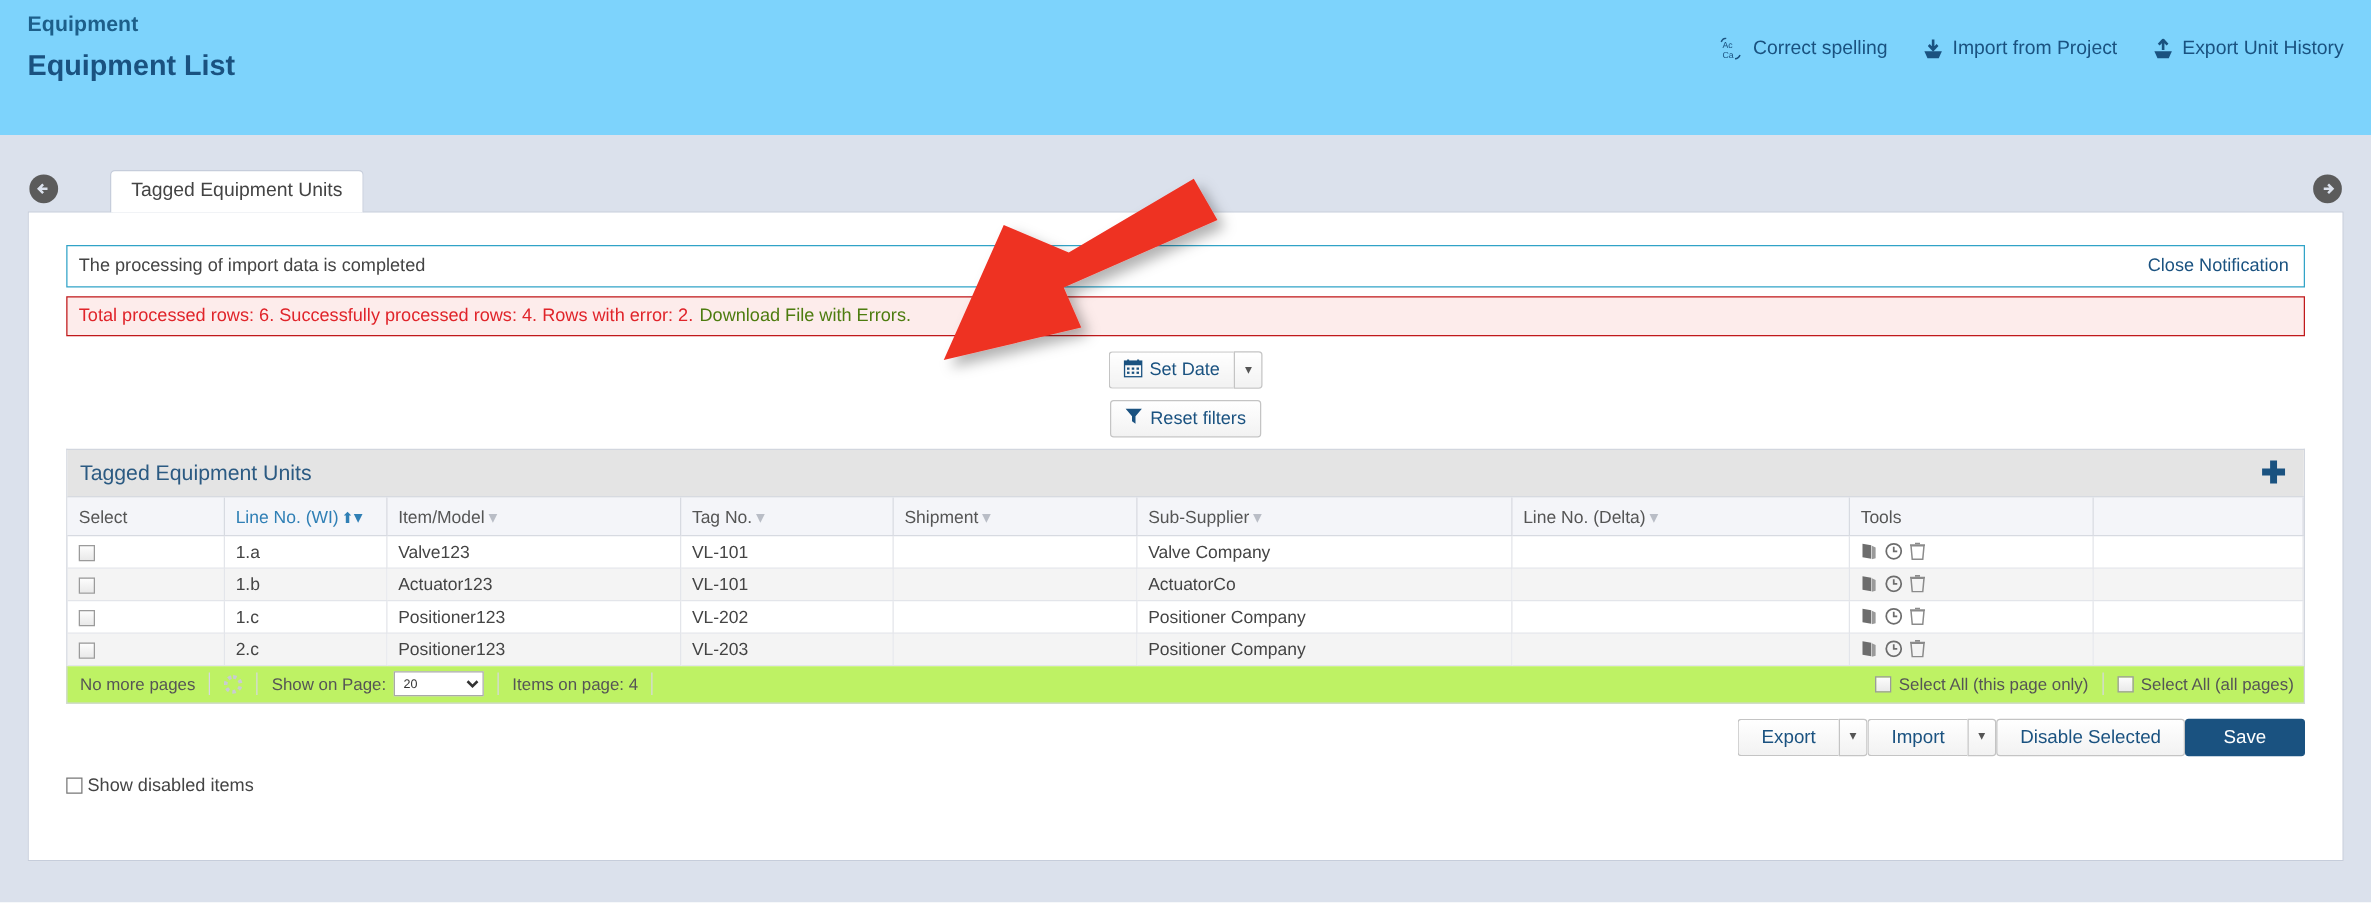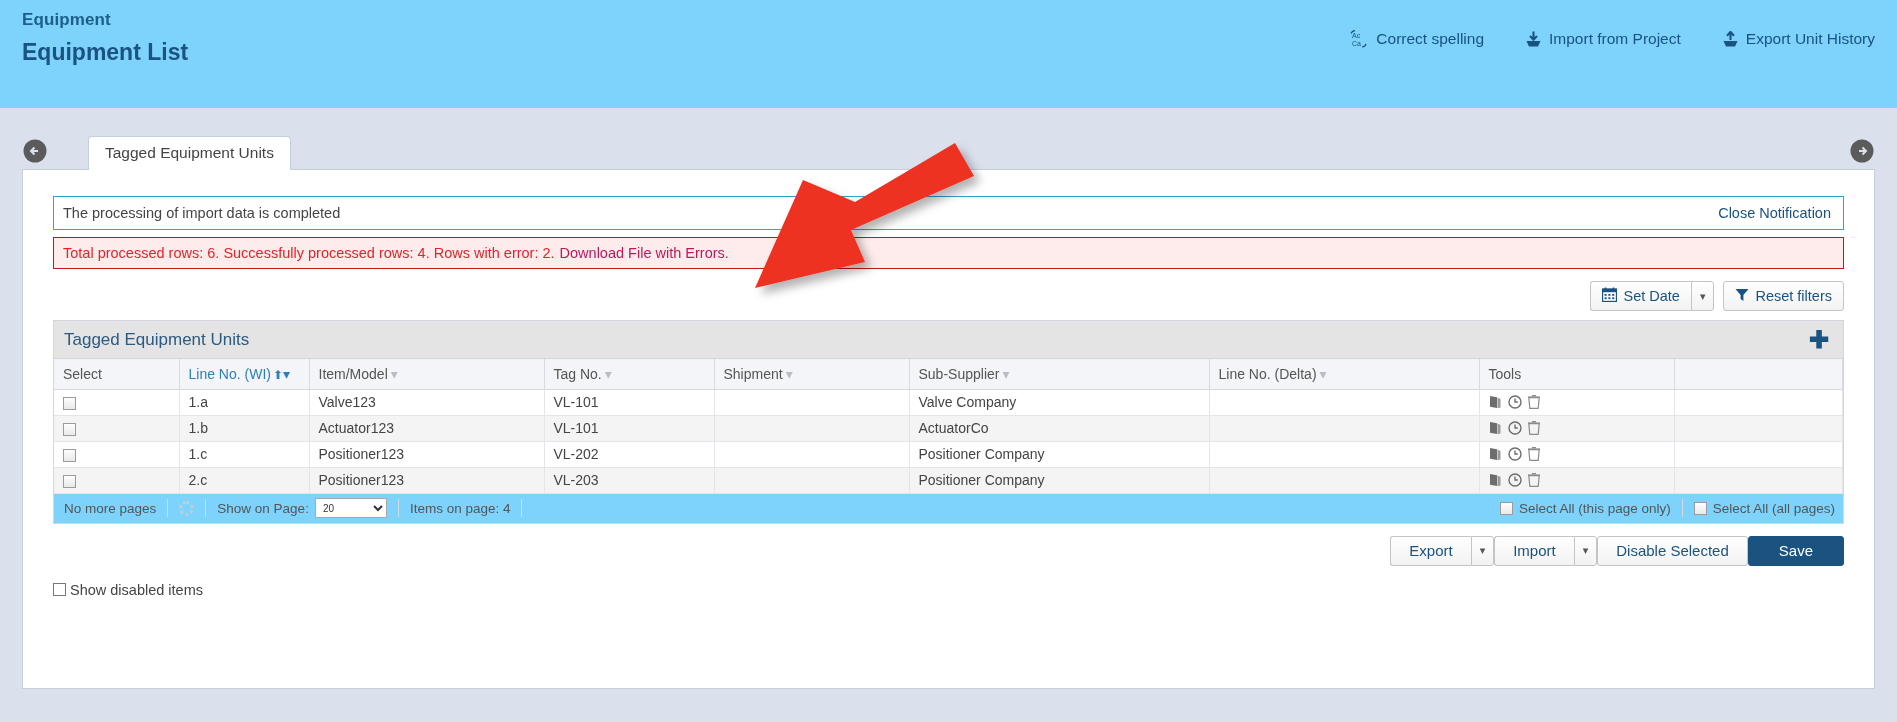--- a/index.html
+++ b/index.html
@@ -33,21 +33,21 @@
     font-weight: bold;
     line-height: 36px;
     margin-top: 2px;
   }
   .header-actions {
     position: absolute;
     right: 22px;
     top: 30px;
     display: flex;
     align-items: center;
-    gap: 41px;
+    gap: 28px;
   }
   .header-action {
     display: flex;
     align-items: center;
     gap: 7px;
     color: #1a5280;
     font-size: 15.5px;
     cursor: pointer;
     white-space: nowrap;
   }
@@ -117,33 +117,34 @@
     border: 1px solid #c0191b;
     background: #fdeceb;
     height: 32px;
     display: flex;
     align-items: center;
     padding: 0 9px;
     font-size: 14.5px;
     color: #e0242a;
   }
   .notif-error a {
-    color: #be185d;
+    color: #4d7c0f;
     margin-left: 5px;
     text-decoration: none;
     cursor: pointer;
   }
 
   
   .filters-row {
     display: flex;
     justify-content: flex-end;
     align-items: center;
     gap: 9px;
     margin-top: 12px;
+    flex-direction: column;
   }
   .btn {
     background: linear-gradient(#ffffff, #f2f2f2);
     border: 1px solid #c4c4c4;
     border-radius: 3px;
     height: 30px;
     padding: 0 11px;
     display: inline-flex;
     align-items: center;
     gap: 6px;
@@ -219,21 +220,21 @@
     background: linear-gradient(#fdfdfd,#e9e9e9);
     display: inline-block;
     vertical-align: middle;
     cursor: pointer;
   }
   .tools-cell { display: flex; align-items: center; gap: 6px; }
   .tools-cell svg { cursor: pointer; display: block; }
 
   
   .grid-footer {
-    background: #7dd3fc;
+    background: #bef264;
     border: 1px solid #d2d6de;
     border-top: none;
     height: 30px;
     display: flex;
     align-items: center;
     justify-content: space-between;
     padding: 0 8px 0 10px;
     font-size: 13.5px;
     color: #555;
   }

